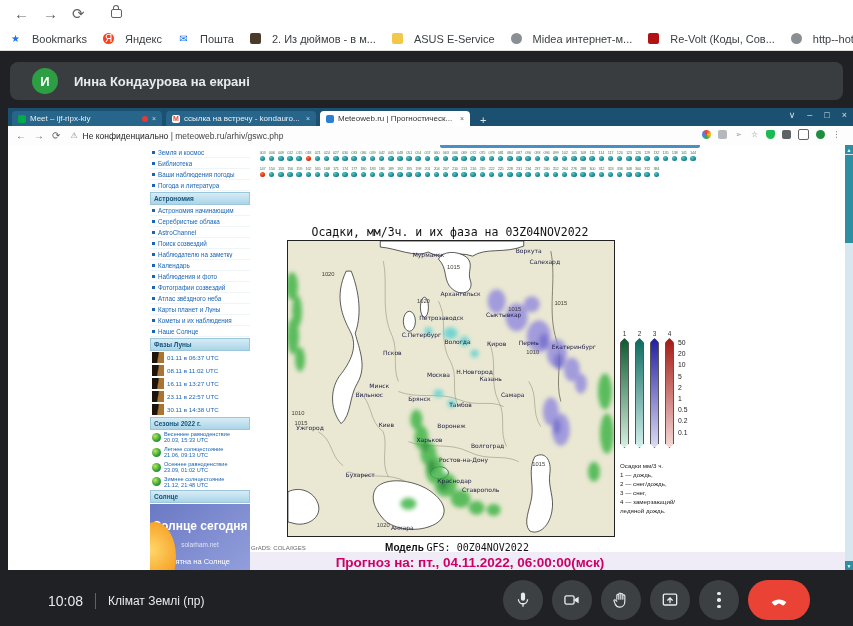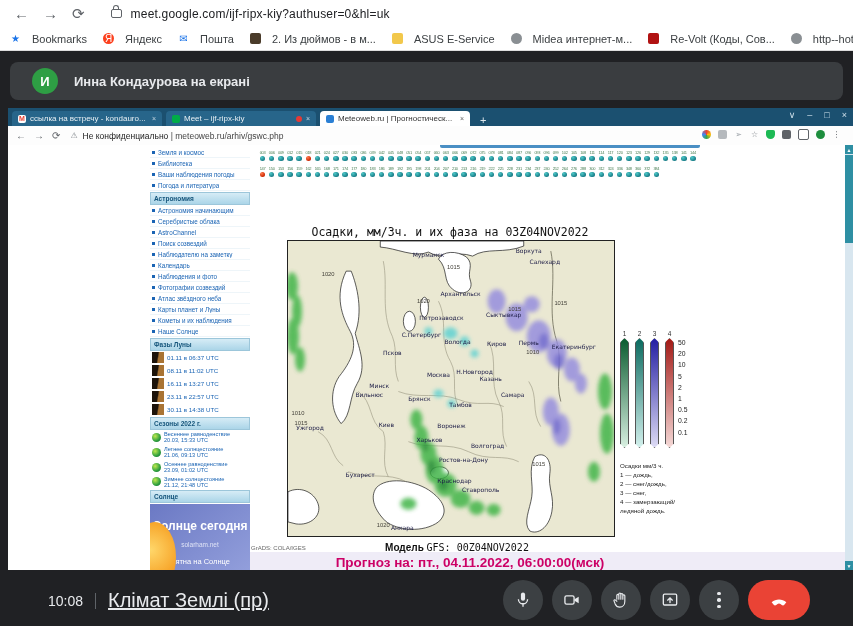--- a/index.html
+++ b/index.html
@@ -87,38 +87,37 @@
   .modline span{font-family:"DejaVu Sans Mono",monospace;}
   .fcline{position:absolute;left:242px;top:410px;width:440px;text-align:center;font-size:13.5px;font-weight:bold;color:#cc0066;}
   
   .scroll{position:absolute;right:0;top:0;bottom:0;width:8px;background:#d8e6ef;}
   .sarr{position:absolute;left:0;width:8px;height:9px;background:#2e8fa3;color:#fff;font-size:5px;display:flex;align-items:center;justify-content:center;cursor:pointer;}
   .sthumb{position:absolute;left:0;top:10px;width:8px;height:88px;background:#2e8fa3;cursor:grab;}
   
   .botbar{position:absolute;left:0;right:0;bottom:0;height:51px;background:#202124;display:flex;align-items:center;}
   .btime{color:#e8eaed;font-size:14px;margin-left:48px;}
   .bdiv{width:1px;height:16px;background:#5f6368;margin:0 12px;}
-  .btitle{color:#e8eaed;font-size:20px;text-decoration:underline;}
+  .btitle{color:#e8eaed;font-size:12px;}
   .ctrls{position:absolute;left:503px;top:5px;display:flex;gap:9px;align-items:center;}
   .cbtn{width:40px;height:40px;border-radius:50%;background:#3c4043;display:flex;align-items:center;justify-content:center;cursor:pointer;}
   .hang{width:62px;height:40px;border-radius:20px;background:#ea4335;display:flex;align-items:center;justify-content:center;cursor:pointer;}
   .dots3{display:flex;flex-direction:column;gap:3px;}
   .dots3 i{width:3.5px;height:3.5px;border-radius:50%;background:#e8eaed;}
 </style>
 </head>
 <body>
 
 <div id="root">
 
   <div class="topbar">
     <span class="navbtn">←</span>
     <span class="navbtn">→</span>
     <span class="navbtn">⟳</span>
     <span class="lock"></span>
-    <span class="url">meet.google.com/ijf-ripx-kiy?authuser=0&amp;hl=uk</span>
   </div>
 
   <div class="bkbar">
       <div class="bm">
         <span class="bmic" style="background: transparent; color: rgb(26, 115, 232);">★</span>
         <span class="bmlb">Bookmarks</span>
       </div>
       <div class="bm">
         <span class="bmic" style="background: rgb(252, 63, 29); color: rgb(255, 255, 255); border-radius: 50%;">Я</span>
         <span class="bmlb">Яндекс</span>
@@ -151,28 +150,28 @@
 
   <div class="banner">
     <div class="avatar">И</div>
     <div class="bannertext">Инна Кондаурова на екрані</div>
   </div>
 
   <div class="shared">
     <div class="tabstrip">
       <span style="display:flex;align-items:flex-end;">
           <div class="tab">
-            <span class="fav" style="background: rgb(255, 255, 255); color: rgb(234, 67, 53);">M</span>
-            <span class="tlb">ссылка на встречу - kondauro...</span>
-            <span class="tx">×</span>
-          </div>
-          <div class="tab">
             <span class="fav" style="background: rgb(0, 172, 71); color: rgb(255, 255, 255);"></span>
             <span class="tlb">Meet – ijf-ripx-kiy</span>
             <span class="rec"></span>
+            <span class="tx">×</span>
+          </div>
+          <div class="tab">
+            <span class="fav" style="background: rgb(255, 255, 255); color: rgb(234, 67, 53);">M</span>
+            <span class="tlb">ссылка на встречу - kondauro...</span>
             <span class="tx">×</span>
           </div>
           <div class="tab act">
             <span class="fav" style="background: rgb(42, 127, 212); color: rgb(255, 255, 255);"></span>
             <span class="tlb">Meteoweb.ru | Прогностическ...</span>
             <span class="tx">×</span>
           </div>
         </span>
       <span class="newtab">+</span>
       <span class="winctl">

